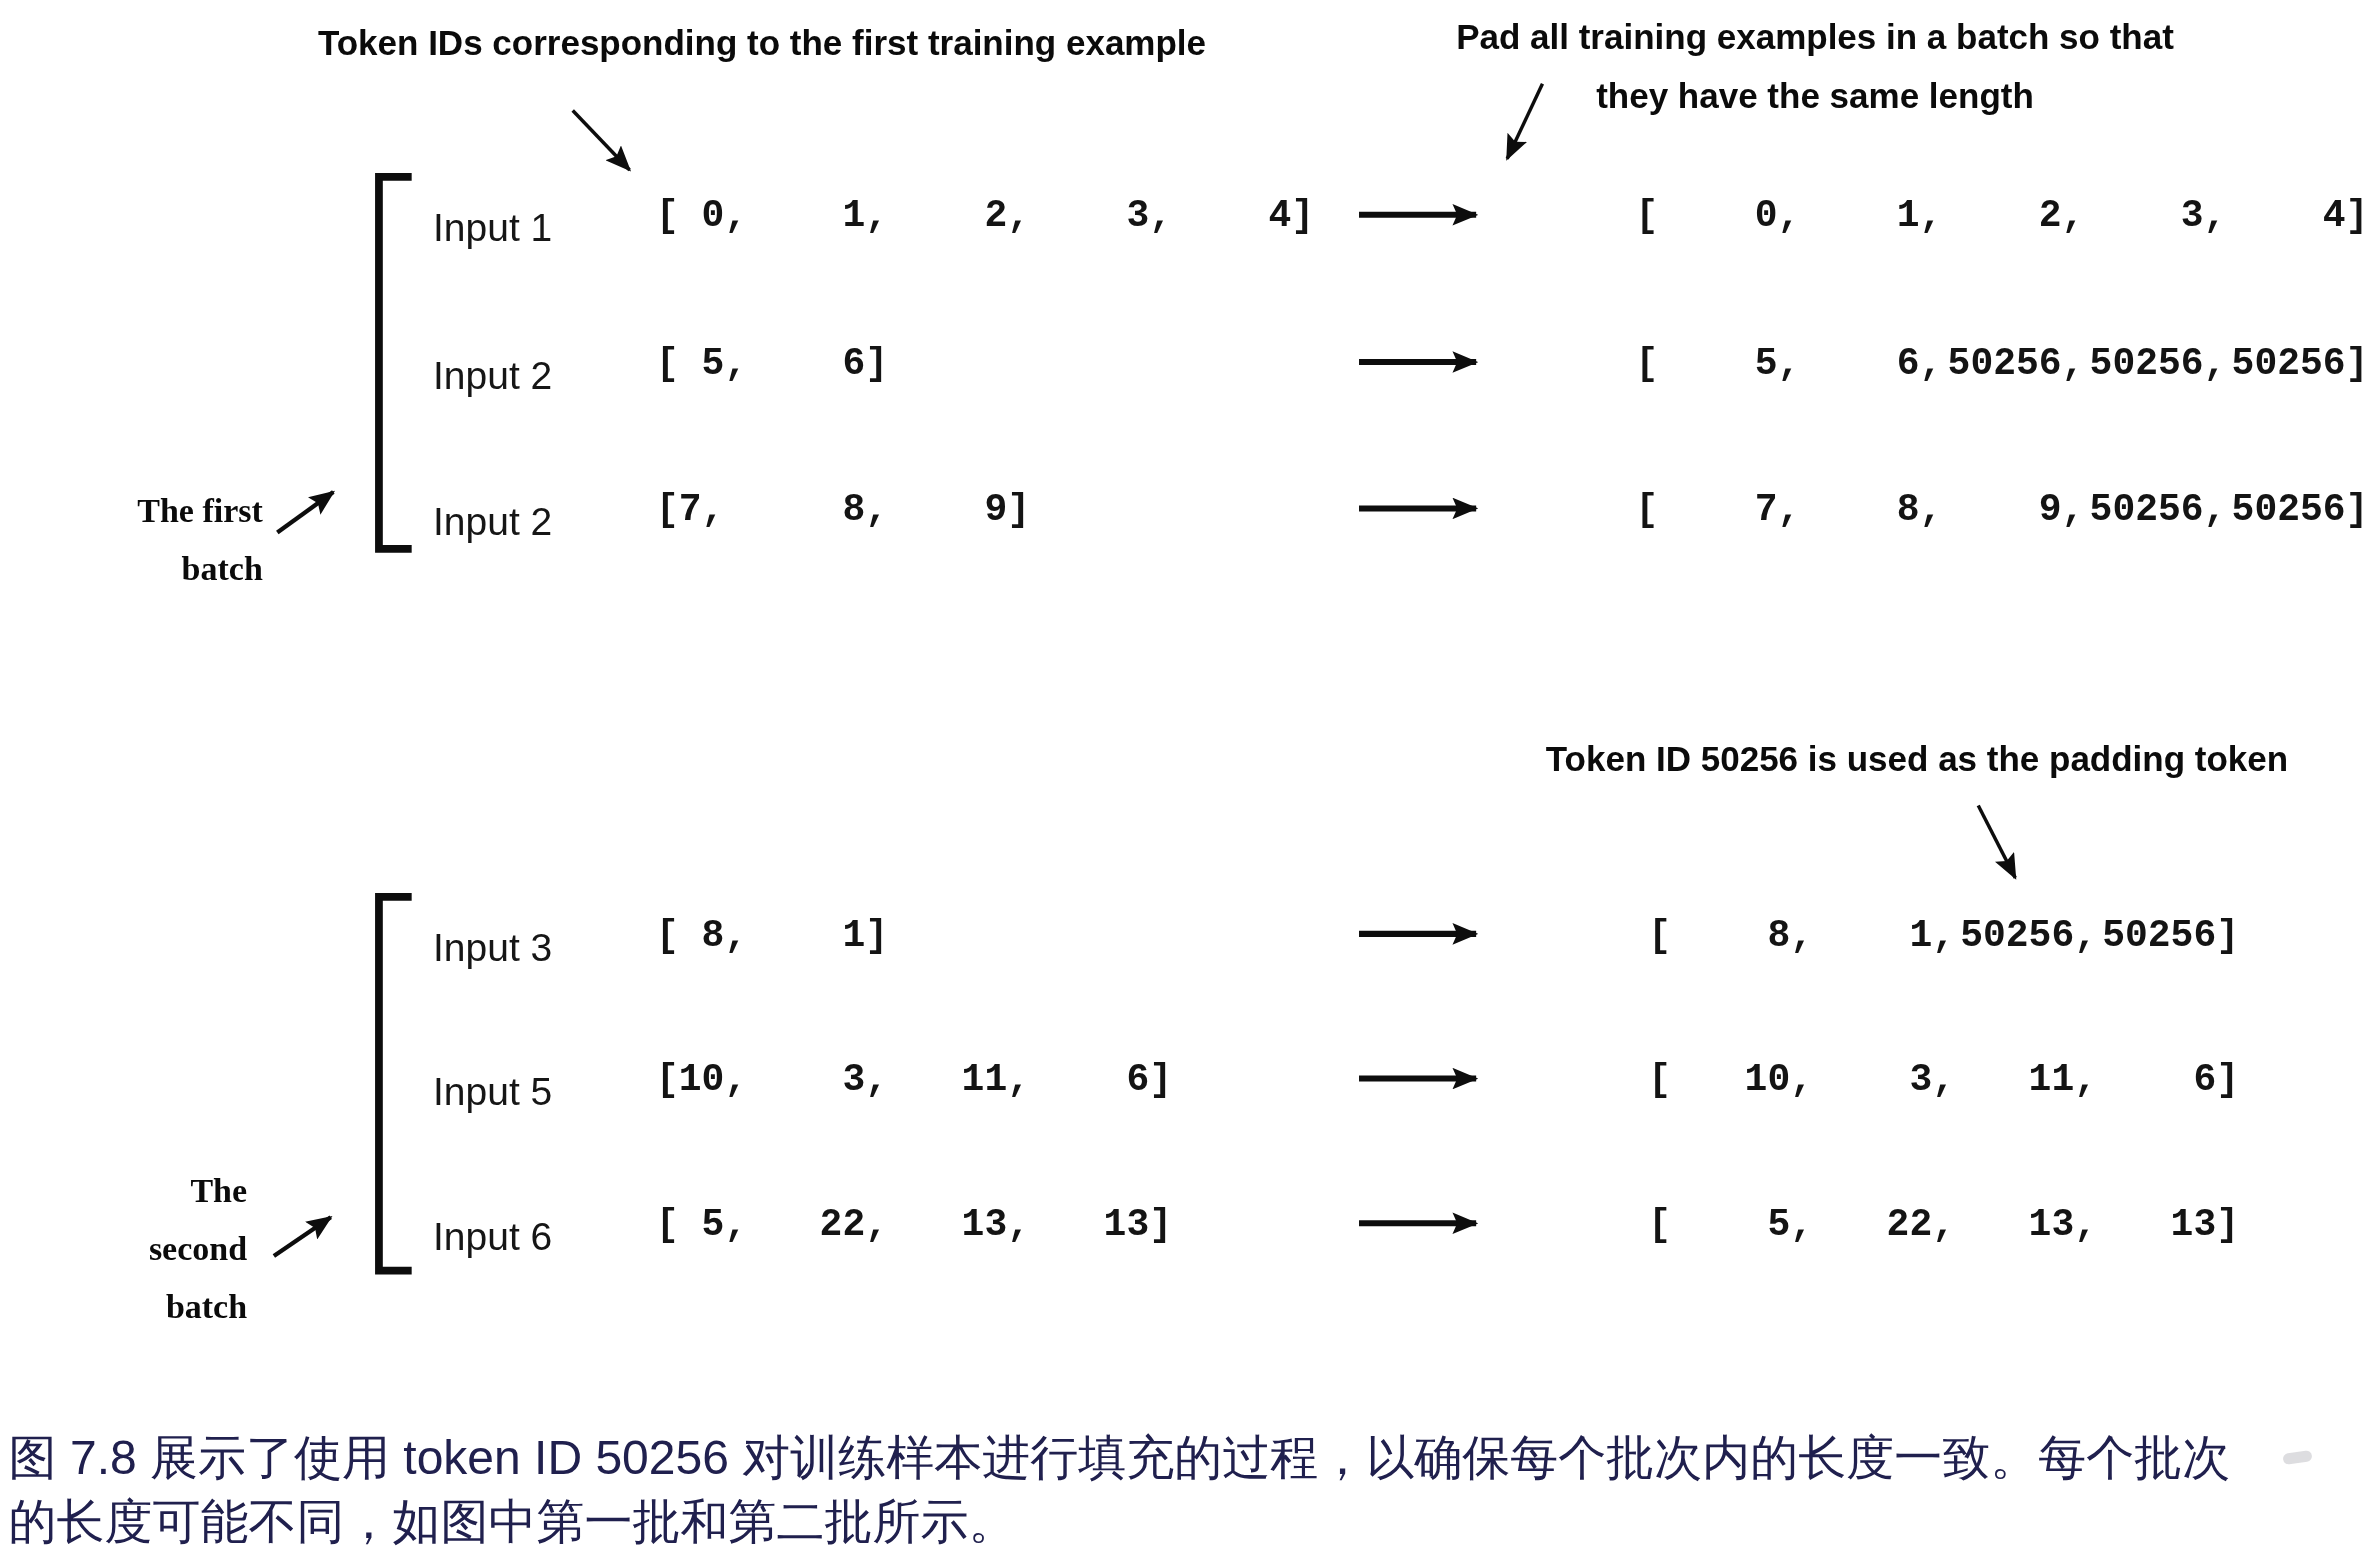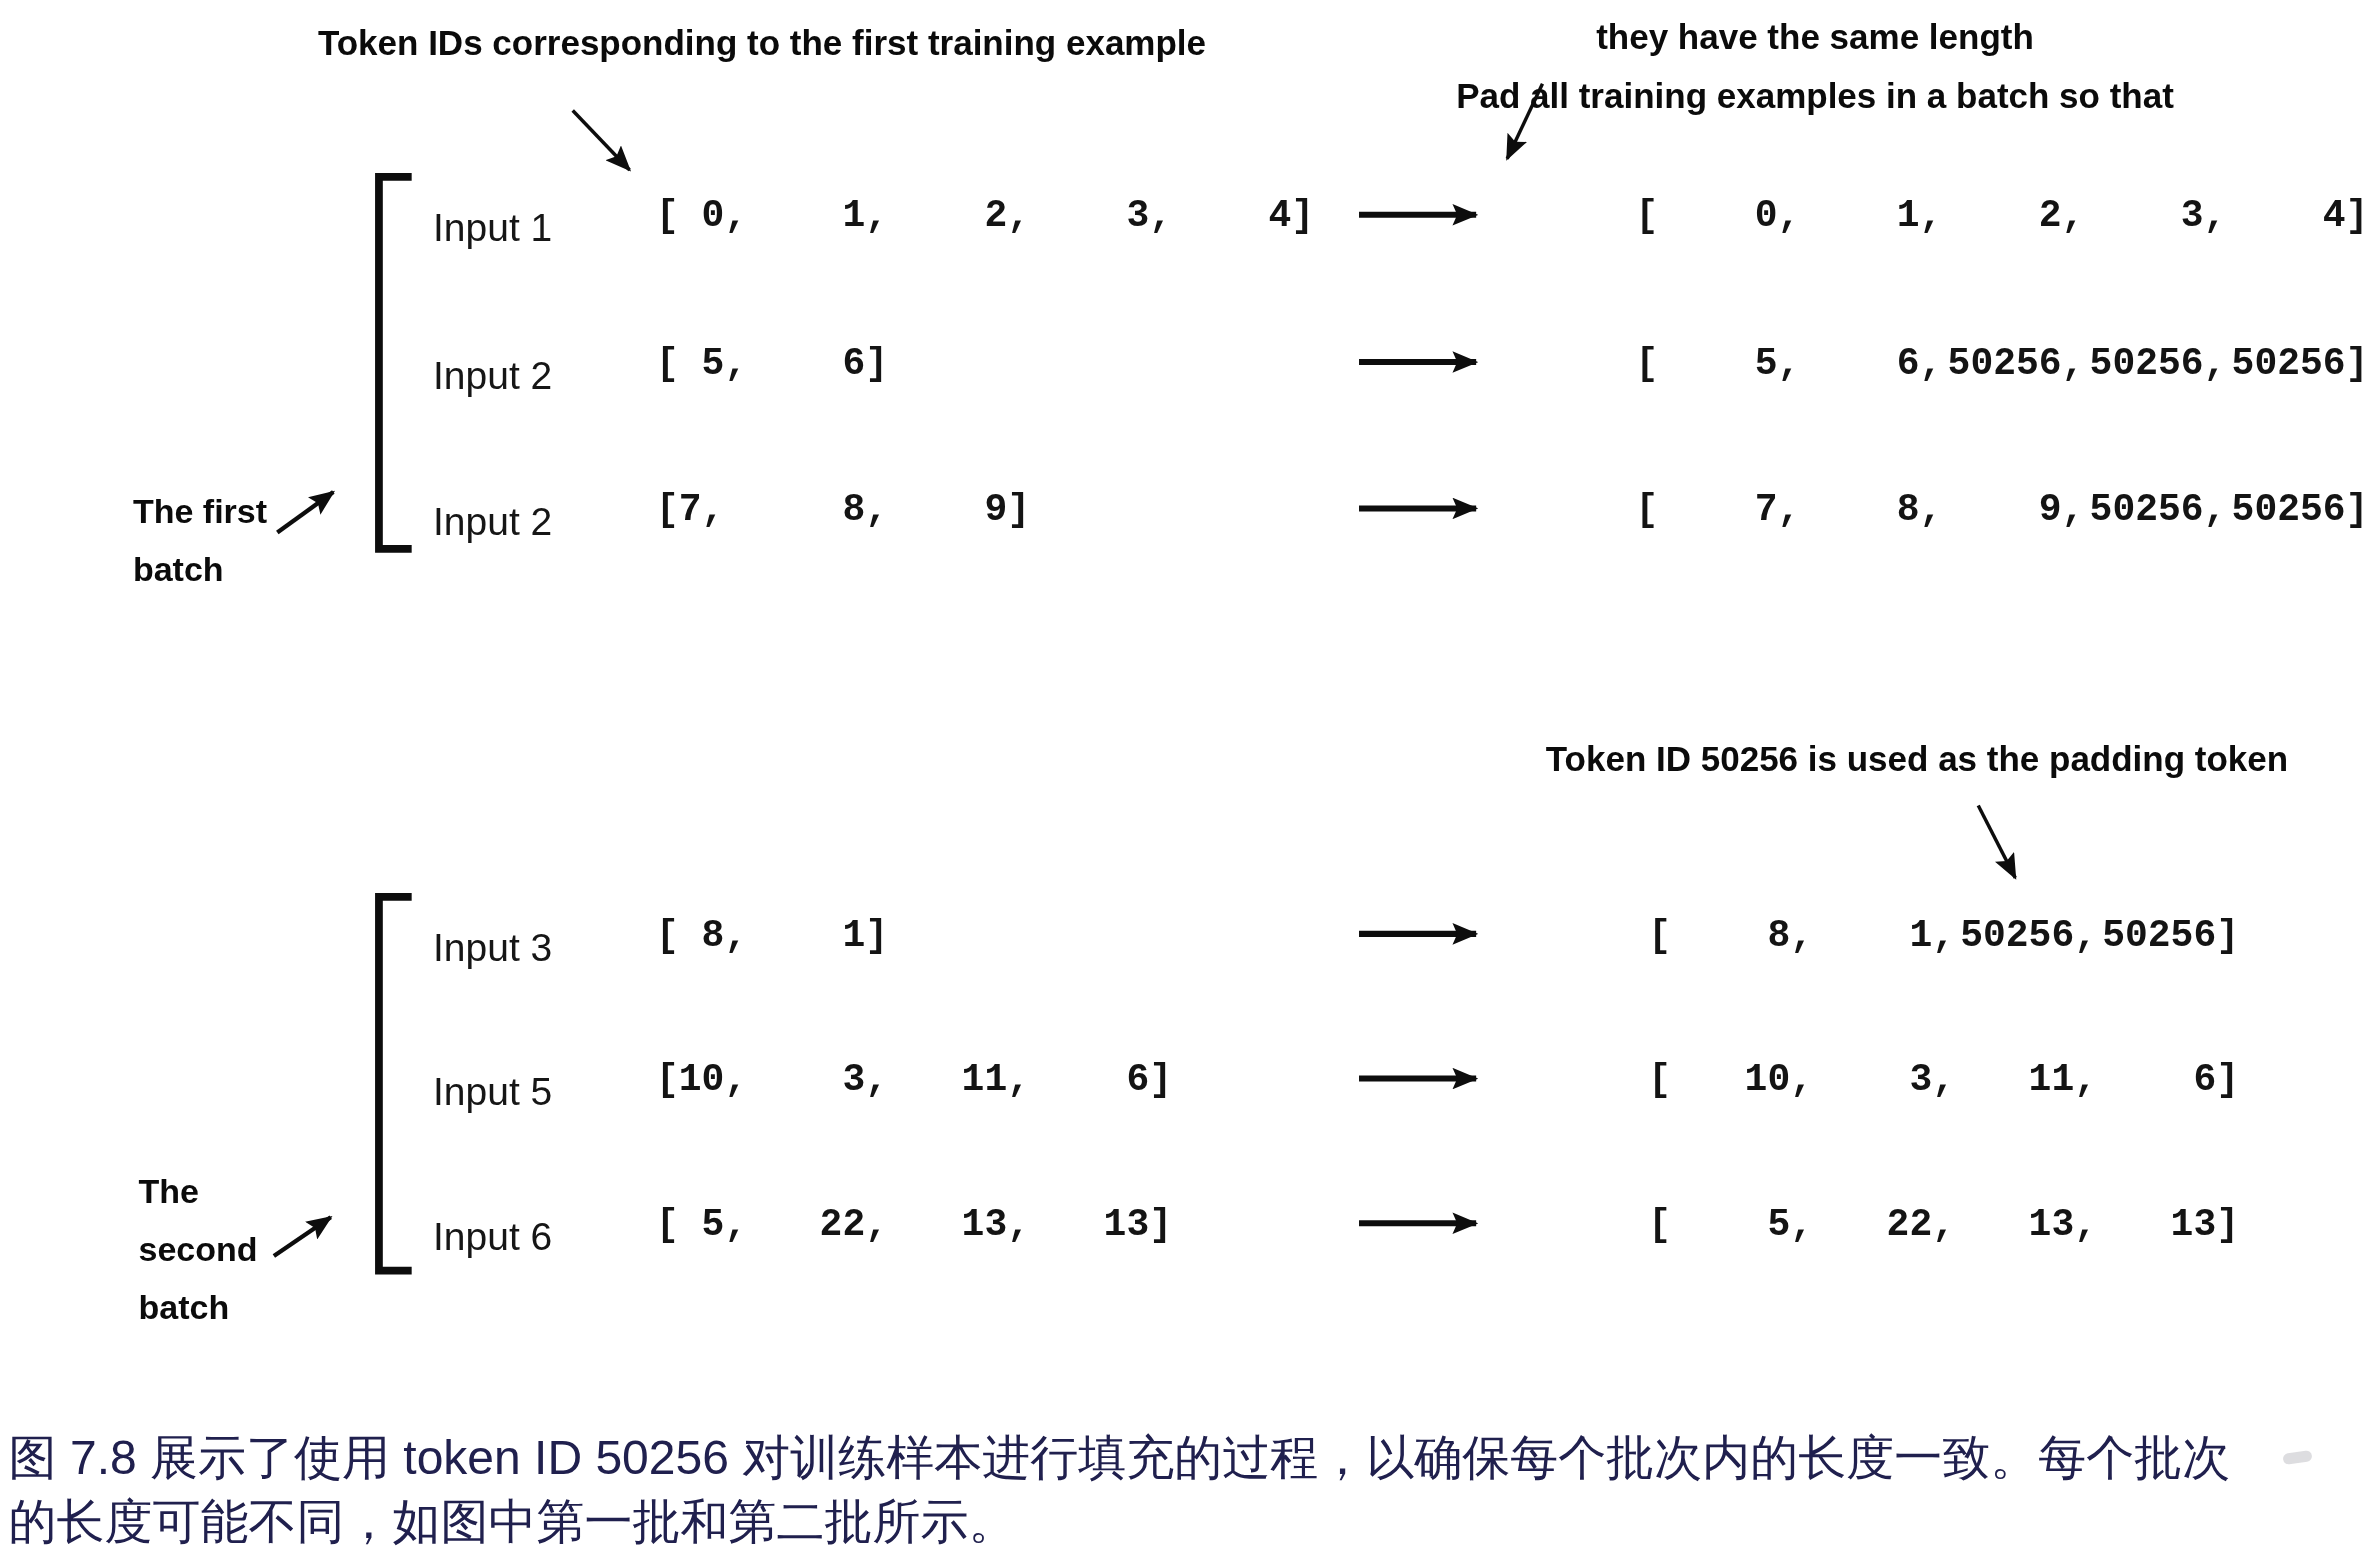--- a/index.html
+++ b/index.html
@@ -9,22 +9,22 @@
   }
   .overlay{position:absolute;left:0;top:0;width:2377px;height:1556px;}
 
   
   .ann{
     position:absolute;transform:translateX(-50%);text-align:center;
     font-weight:700;font-size:35px;line-height:47px;white-space:nowrap;color:#0b0b0b;
   }
   .ann.two{line-height:59px;}
   .batch-label{
-    position:absolute;transform:translateX(-50%);text-align:left;
-    font-weight:700;font-size:34px;line-height:58px;white-space:nowrap;color:#0b0b0b;
+    position:absolute;transform:translateX(-50%);text-align:right;
+    font-weight:700;font-size:34px;line-height:58px;white-space:nowrap;color:#0b0b0b;font-family:Liberation Serif, serif;
   }
 
   
   .lbl{
     position:absolute;left:433px;font-size:39px;line-height:52px;
     color:#161616;white-space:nowrap;margin-top:12px;
   }
 
   
   .arr{
@@ -72,22 +72,22 @@
   <line x1="665" y1="128" x2="731" y2="197" stroke="#0d0d0d" stroke-width="4" marker-end="url(#ah)"></line>
   <line x1="1791" y1="97" x2="1750" y2="184" stroke="#0d0d0d" stroke-width="4" marker-end="url(#ah)"></line>
   <line x1="2297" y1="935" x2="2340" y2="1019" stroke="#0d0d0d" stroke-width="4" marker-end="url(#ah)"></line>
   <line x1="322" y1="618" x2="387" y2="571" stroke="#0d0d0d" stroke-width="5" marker-end="url(#ah)"></line>
   <line x1="318" y1="1458" x2="384" y2="1413" stroke="#0d0d0d" stroke-width="5" marker-end="url(#ah)"></line>
 </svg>
 
 <div class="ann" style="left:762px;top:19px;">Token IDs corresponding to the first training example</div>
 
 <div class="ann two" style="left:1815px;top:6.9px;">
+  <div>Pad all training examples in a batch so that</div>
   <div>they have the same length</div>
-  <div>Pad all training examples in a batch so that</div>
 </div>
 
 <div class="ann" style="left:1917px;top:735px;">Token ID 50256 is used as the padding token</div>
 
 <div class="batch-label" style="left:200px;top:482px;">
   <div>The first</div>
   <div>batch</div>
 </div>
 
 <div class="batch-label" style="left:198px;top:1162px;">

